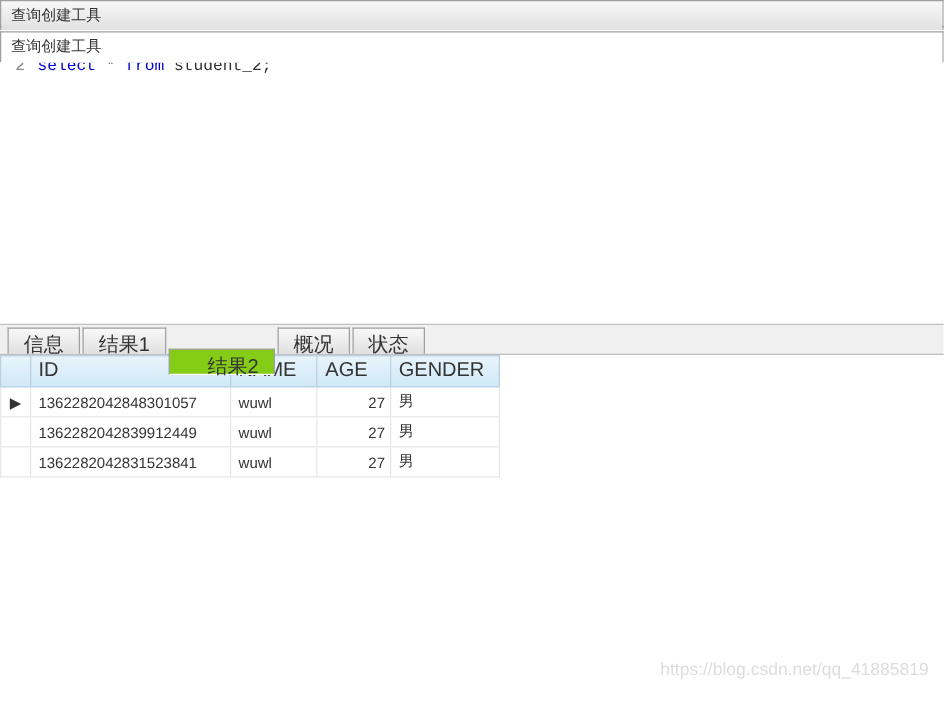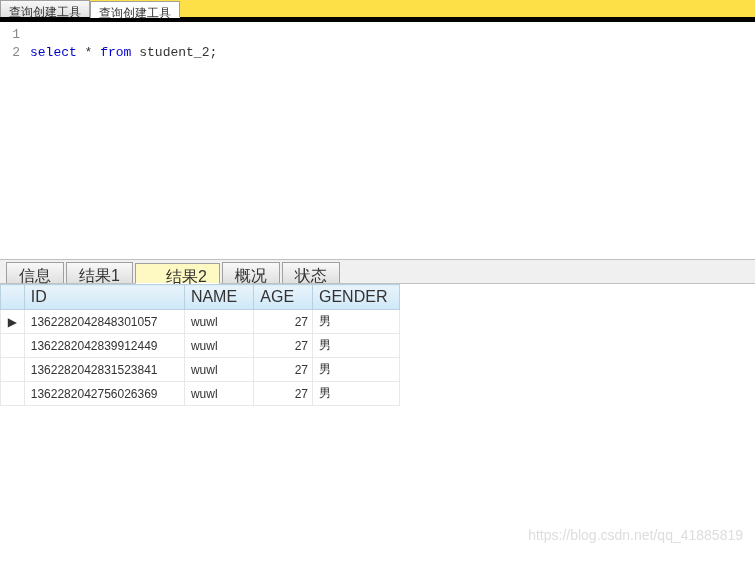--- a/index.html
+++ b/index.html
@@ -7,23 +7,24 @@
       font-family: "Microsoft YaHei", Arial, sans-serif;
       font-size: 12px;
       background: #fff;
       width: 755px;
       height: 561px;
       position: relative;
       overflow: hidden;
     }
     .top-tabs {
       display: flex;
-      border-bottom: 5px solid #000000;
-      background: #fde047;
+      border-bottom: 1px solid #000000;
+      background: #1d4ed8;
       height: 22px;
+      flex-direction: column;
     }
     .top-tab {
       padding: 3px 8px;
       border: 1px solid #a0a0a0;
       border-bottom: none;
       background: linear-gradient(#f8f8f8, #e0e0e0);
       margin-right: 0;
       font-size: 12px;
       cursor: pointer;
       color: #333;
@@ -68,24 +69,24 @@
       padding: 3px 12px;
       border: 1px solid #a0a0a0;
       border-bottom: none;
       background: linear-gradient(#f8f8f8, #e0e0e0);
       margin-right: 2px;
       font-size: 16px;
       cursor: pointer;
       color: #333;
     }
     .bottom-tab.active {
-      background: #fef9c3;
+      background: #84cc16;
       border-bottom: 1px solid #fff;
       position: relative;
-      top: 1px;
+      top: 17px;
       padding-left: 30px;
     }
     .result-area {
       background: #fff;
     }
     .result-table {
       border-collapse: collapse;
       width: 400px;
     }
     .result-table th {
@@ -179,24 +180,17 @@
           <td class="col-age">27</td>
           <td class="col-gender">男</td>
         </tr>
         <tr>
           <td class="row-marker"></td>
           <td class="col-id">1362282042831523841</td>
           <td class="col-name">wuwl</td>
           <td class="col-age">27</td>
           <td class="col-gender">男</td>
         </tr>
-        <tr>
-          <td class="row-marker"></td>
-          <td class="col-id">1362282042756026369</td>
-          <td class="col-name">wuwl</td>
-          <td class="col-age">27</td>
-          <td class="col-gender">男</td>
-        </tr>
       </tbody>
   </table>
 </div>
 
 <div class="watermark">https://blog.csdn.net/qq_41885819</div>
 
 </body></html>

